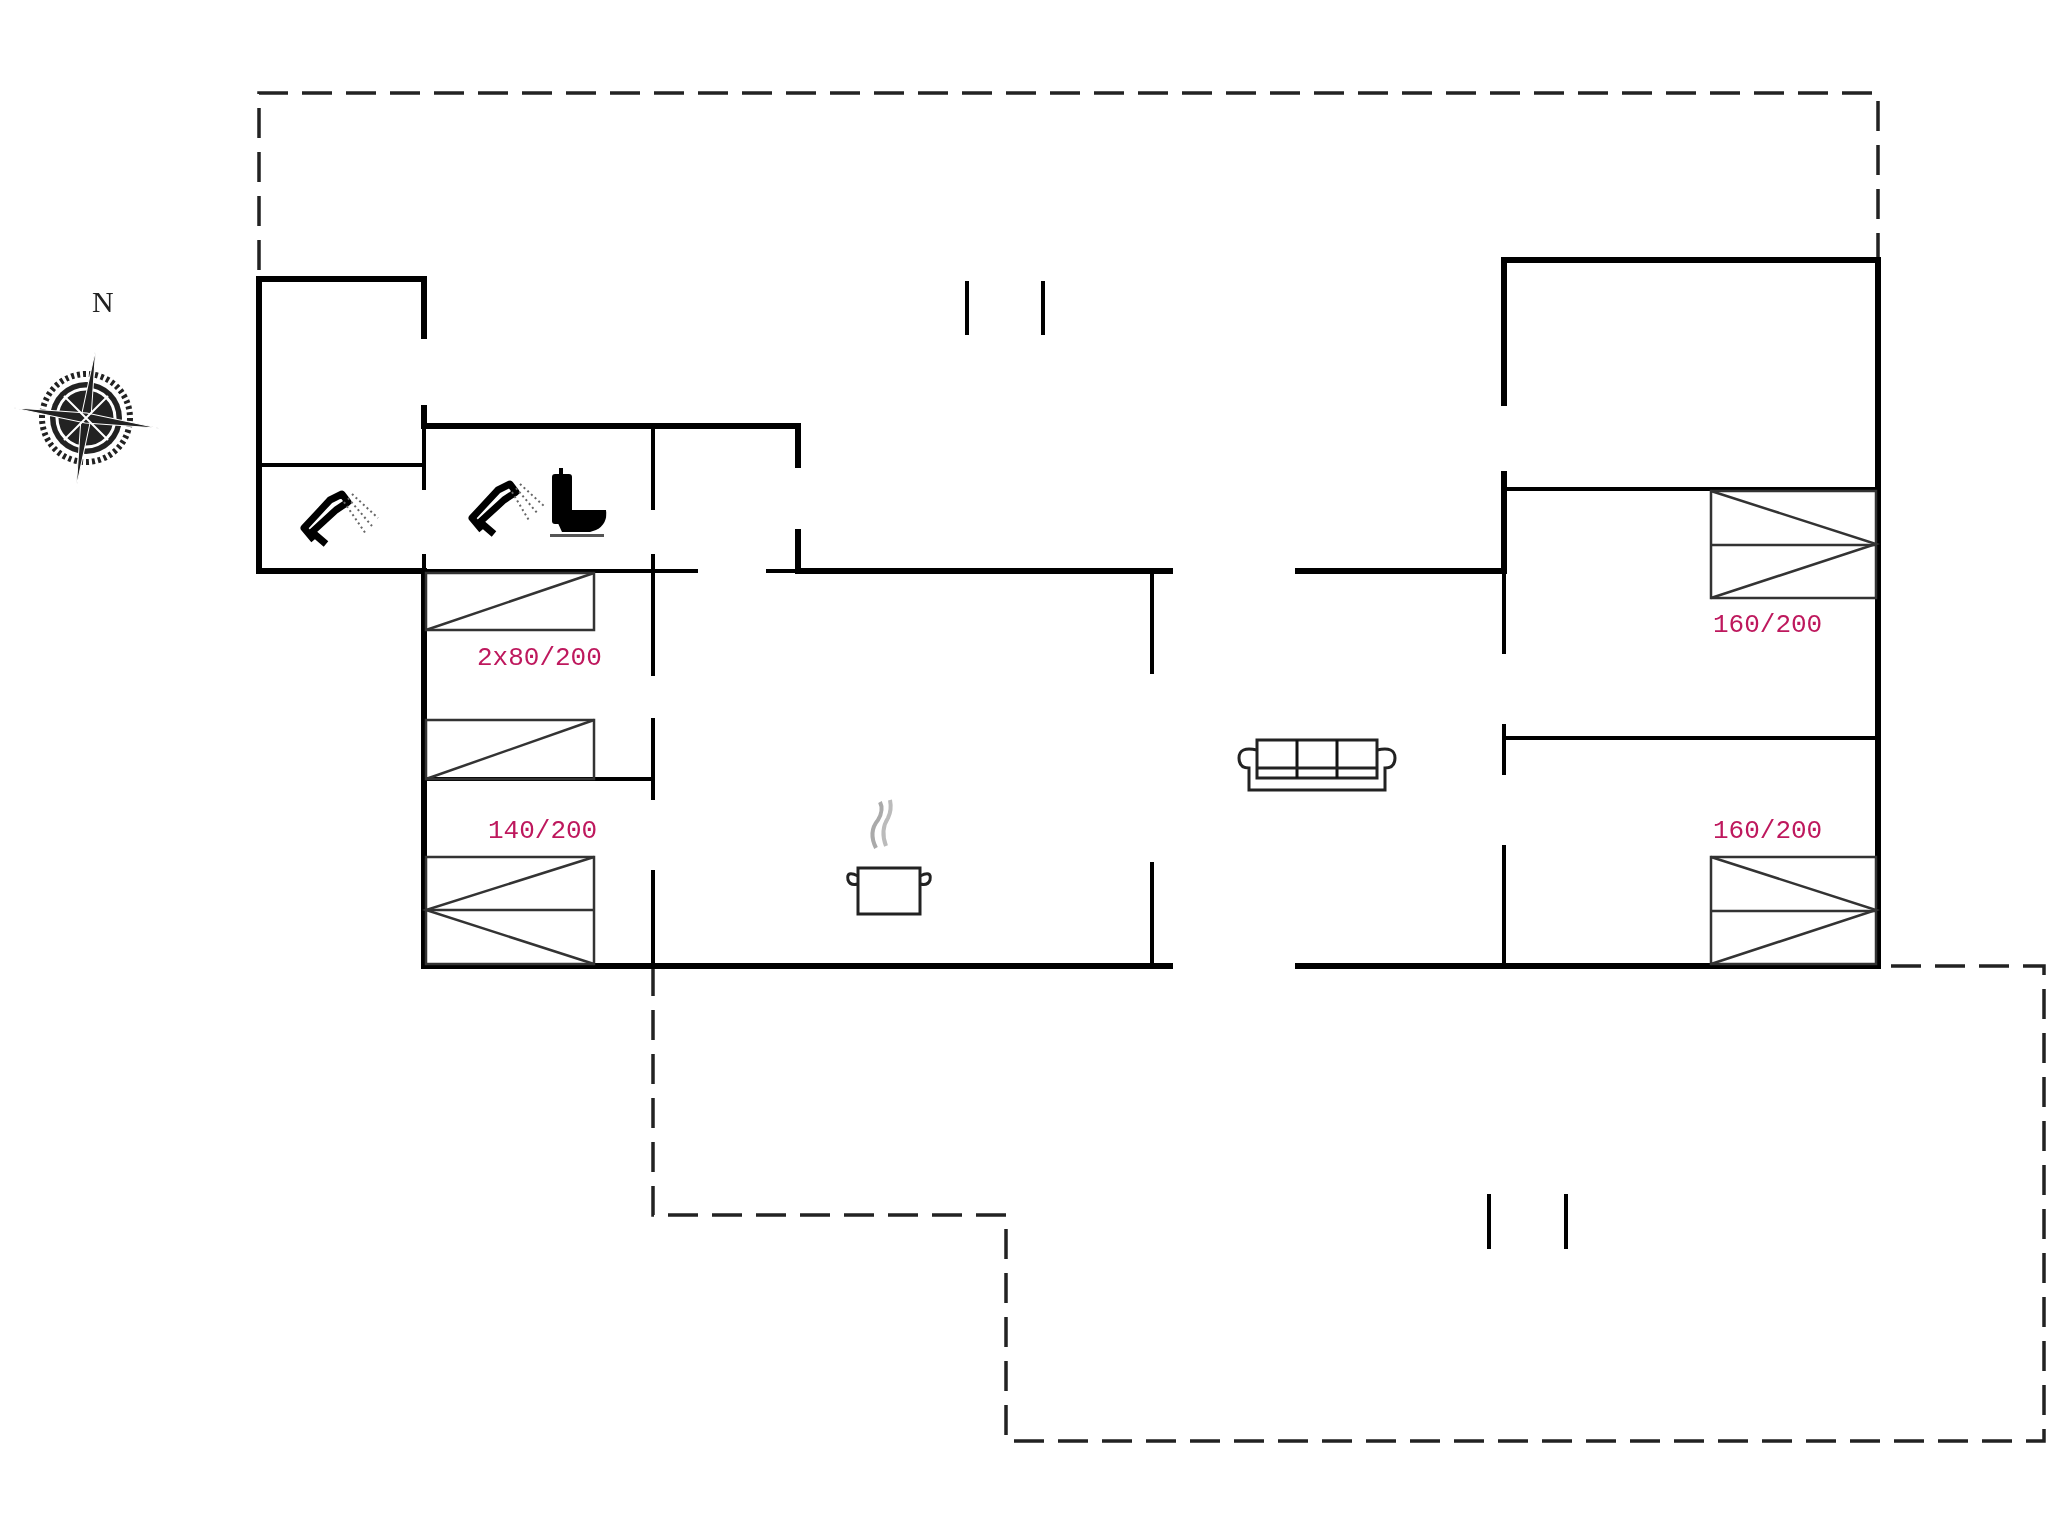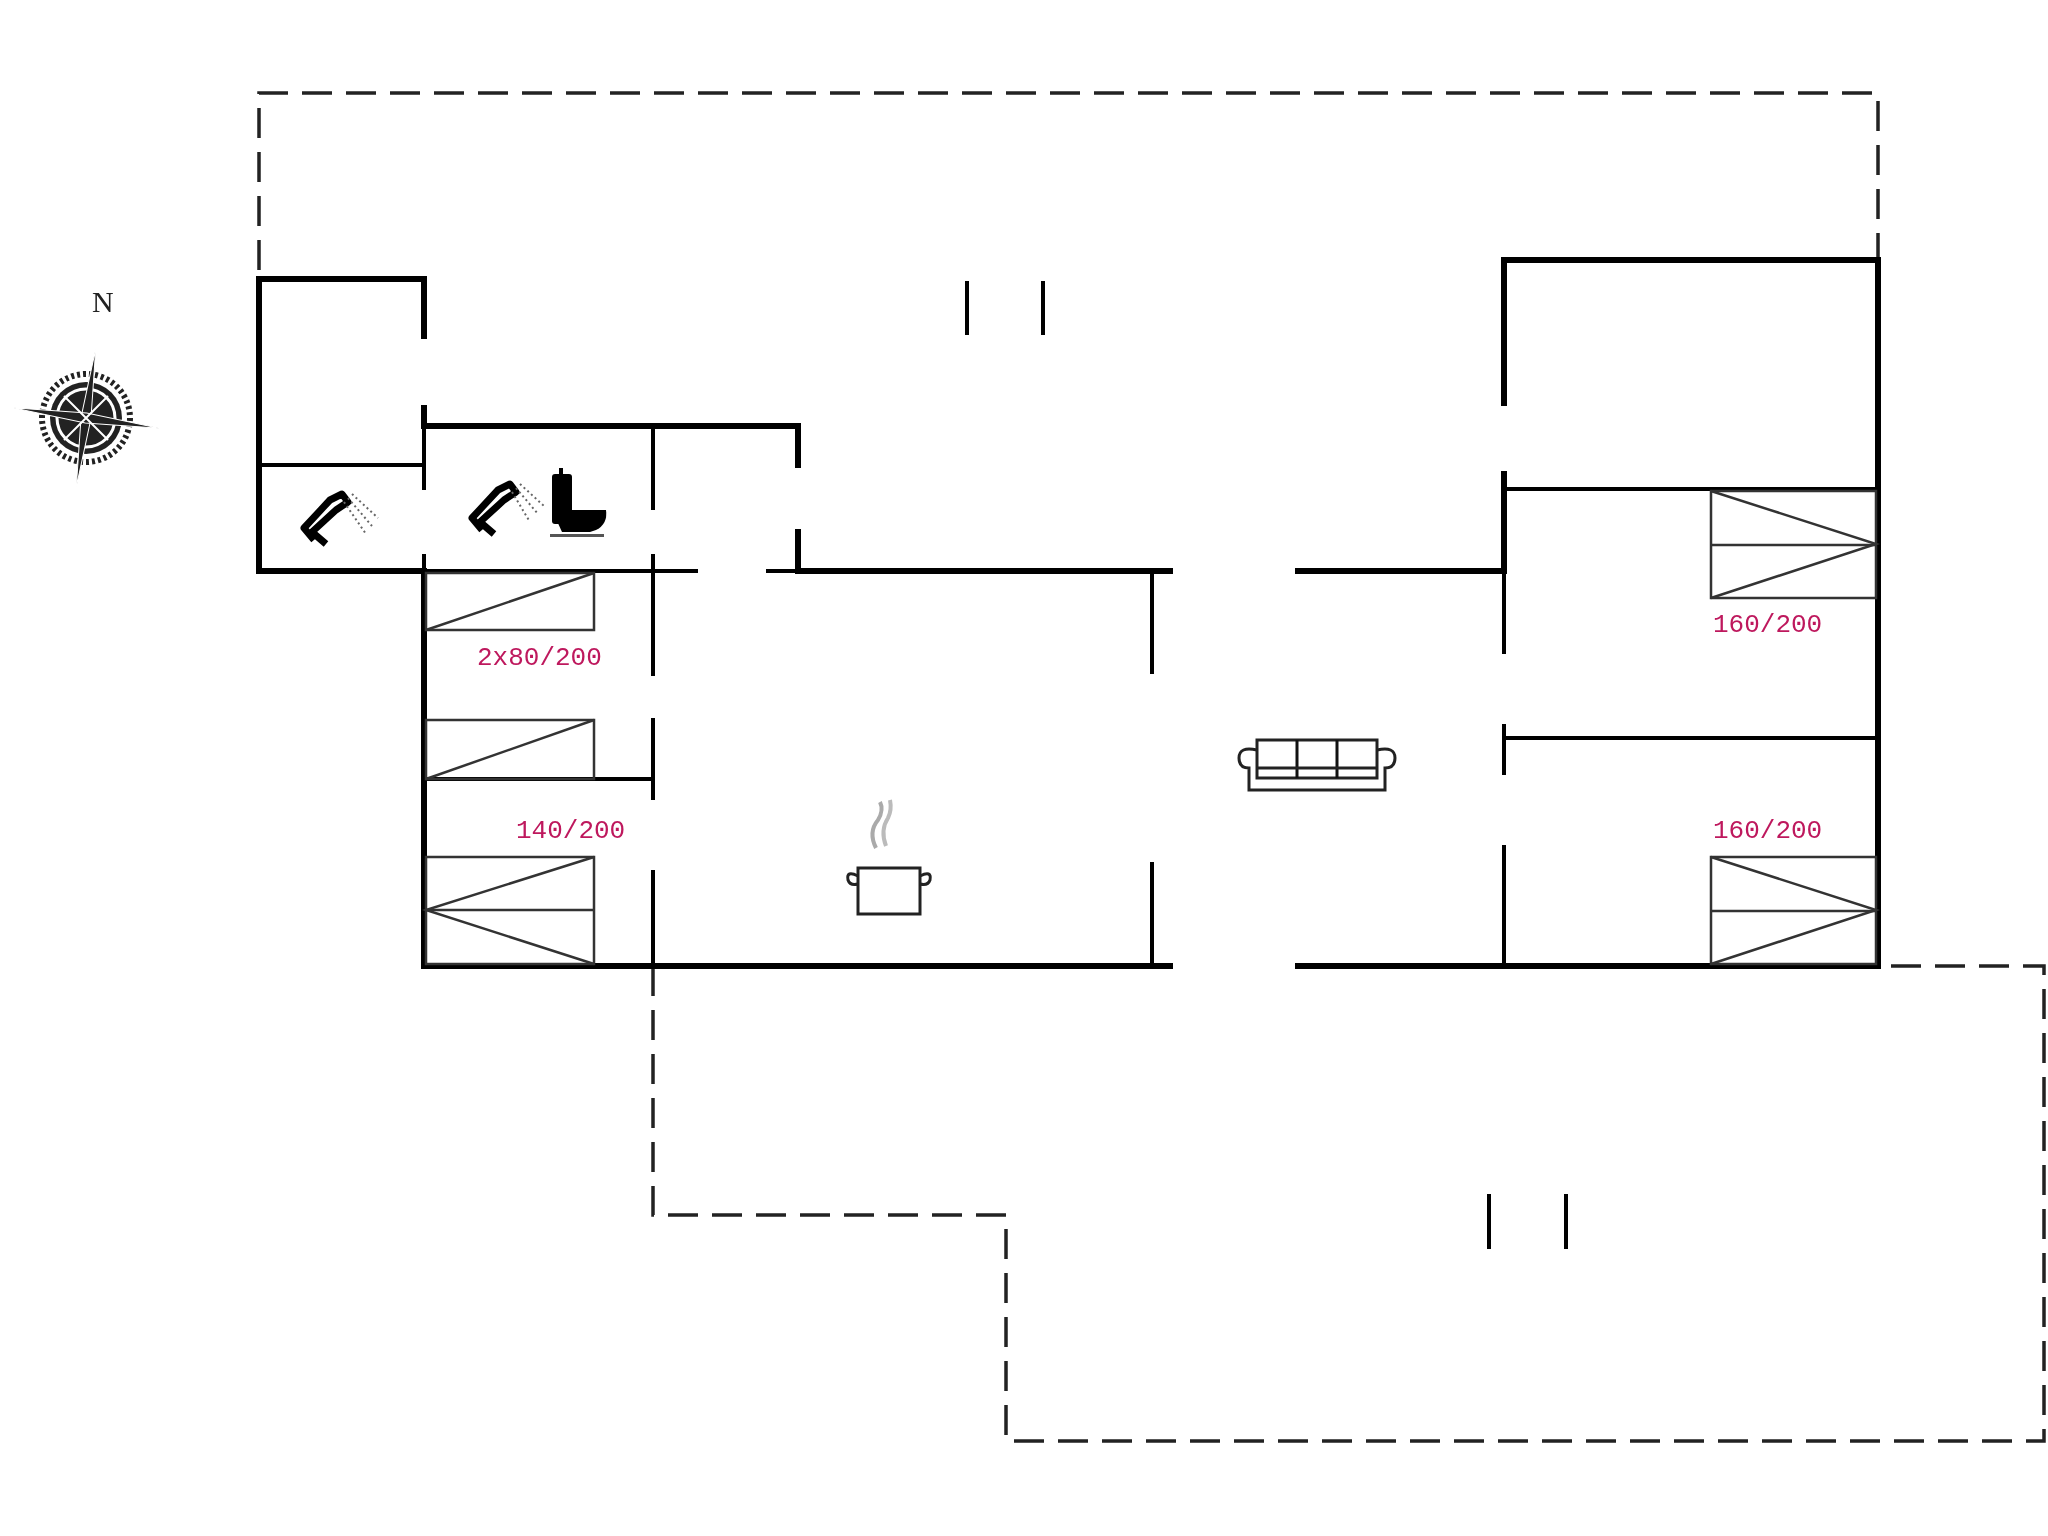--- a/index.html
+++ b/index.html
@@ -122,15 +122,15 @@
     <rect x="22" y="4" width="120" height="38" fill="none" stroke="#222" stroke-width="3"></rect>
     <path d="M62 4 L62 42 M102 4 L102 42" stroke="#111" stroke-width="3"></path>
     <path d="M22 32 L142 32" stroke="#222" stroke-width="3"></path>
     <path d="M22 14 Q4 10 4 22 Q4 32 14 32 L14 54 L150 54 L150 32 Q160 32 160 22 Q160 10 142 14" fill="none" stroke="#222" stroke-width="3"></path>
   </g>
 </svg>
 
 <div class="north" style="left:92px; top:285px;">N</div>
 
 <div class="label" style="left:477px; top:643px;">2x80/200</div>
-<div class="label" style="left:516px; top:816px;">140/200</div>
+<div class="label" style="left:488px; top:816px;">140/200</div>
 <div class="label" style="left:1713px; top:610px;">160/200</div>
 <div class="label" style="left:1713px; top:816px;">160/200</div>
 
 </body></html>

